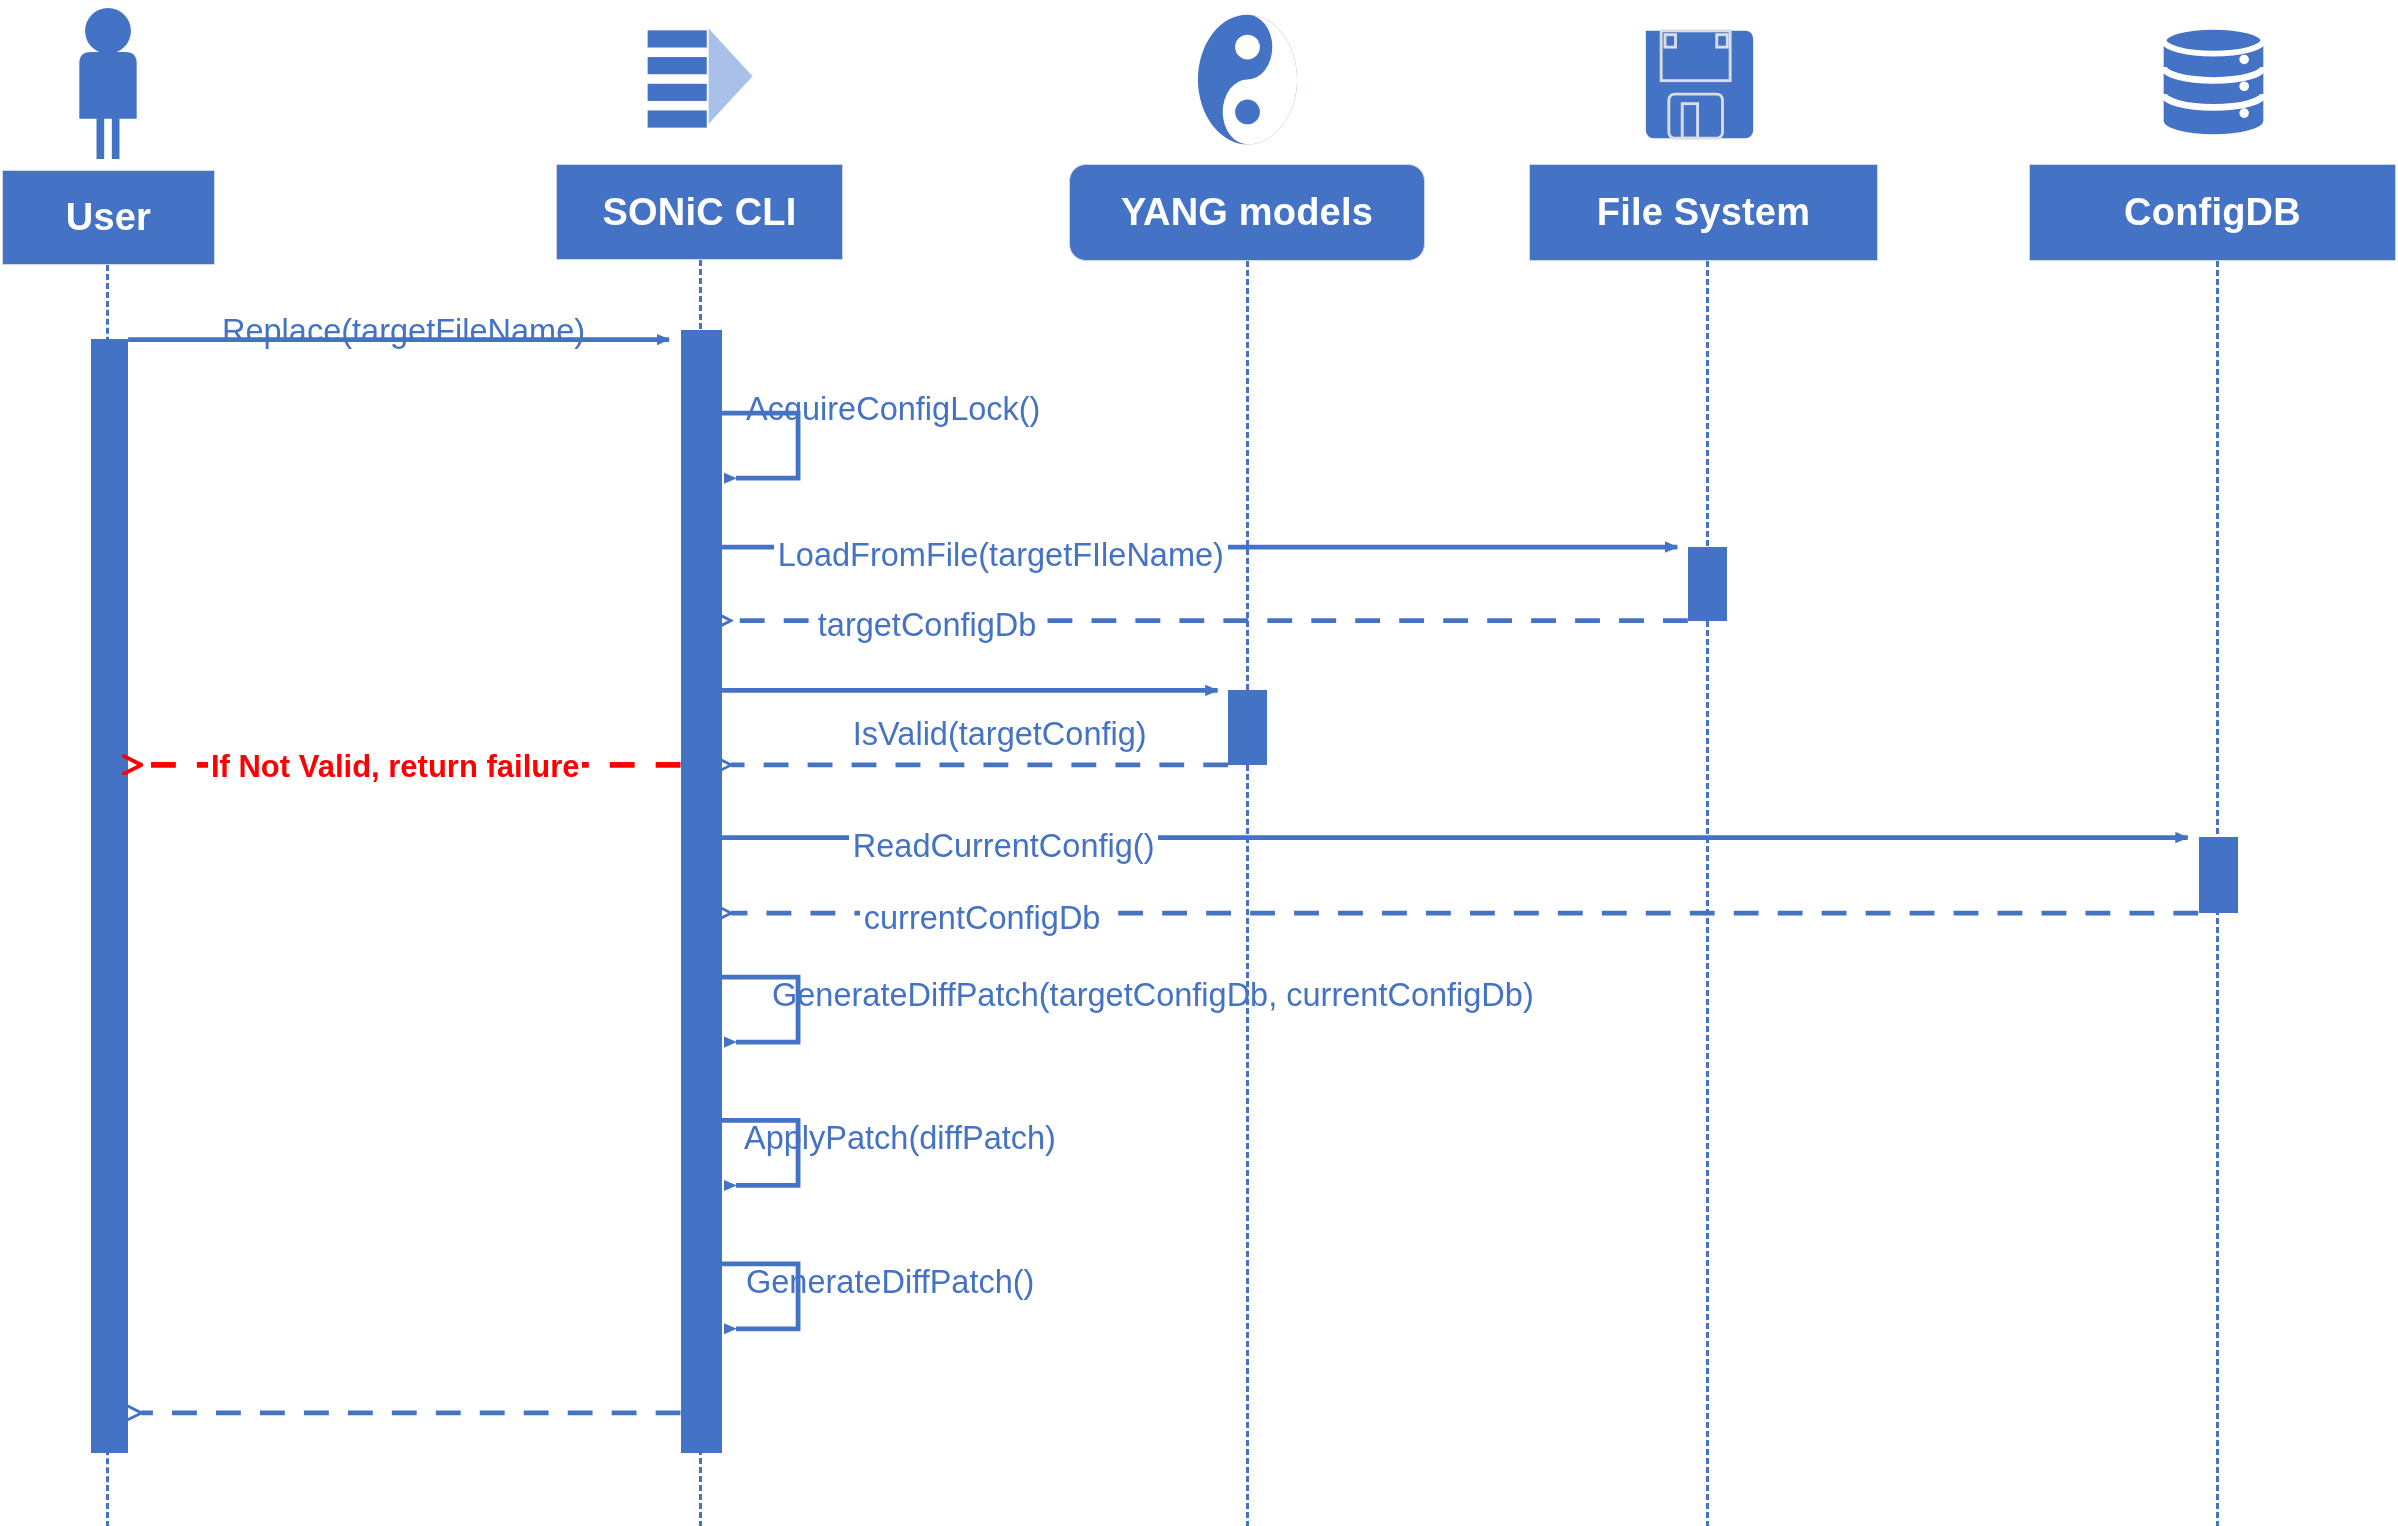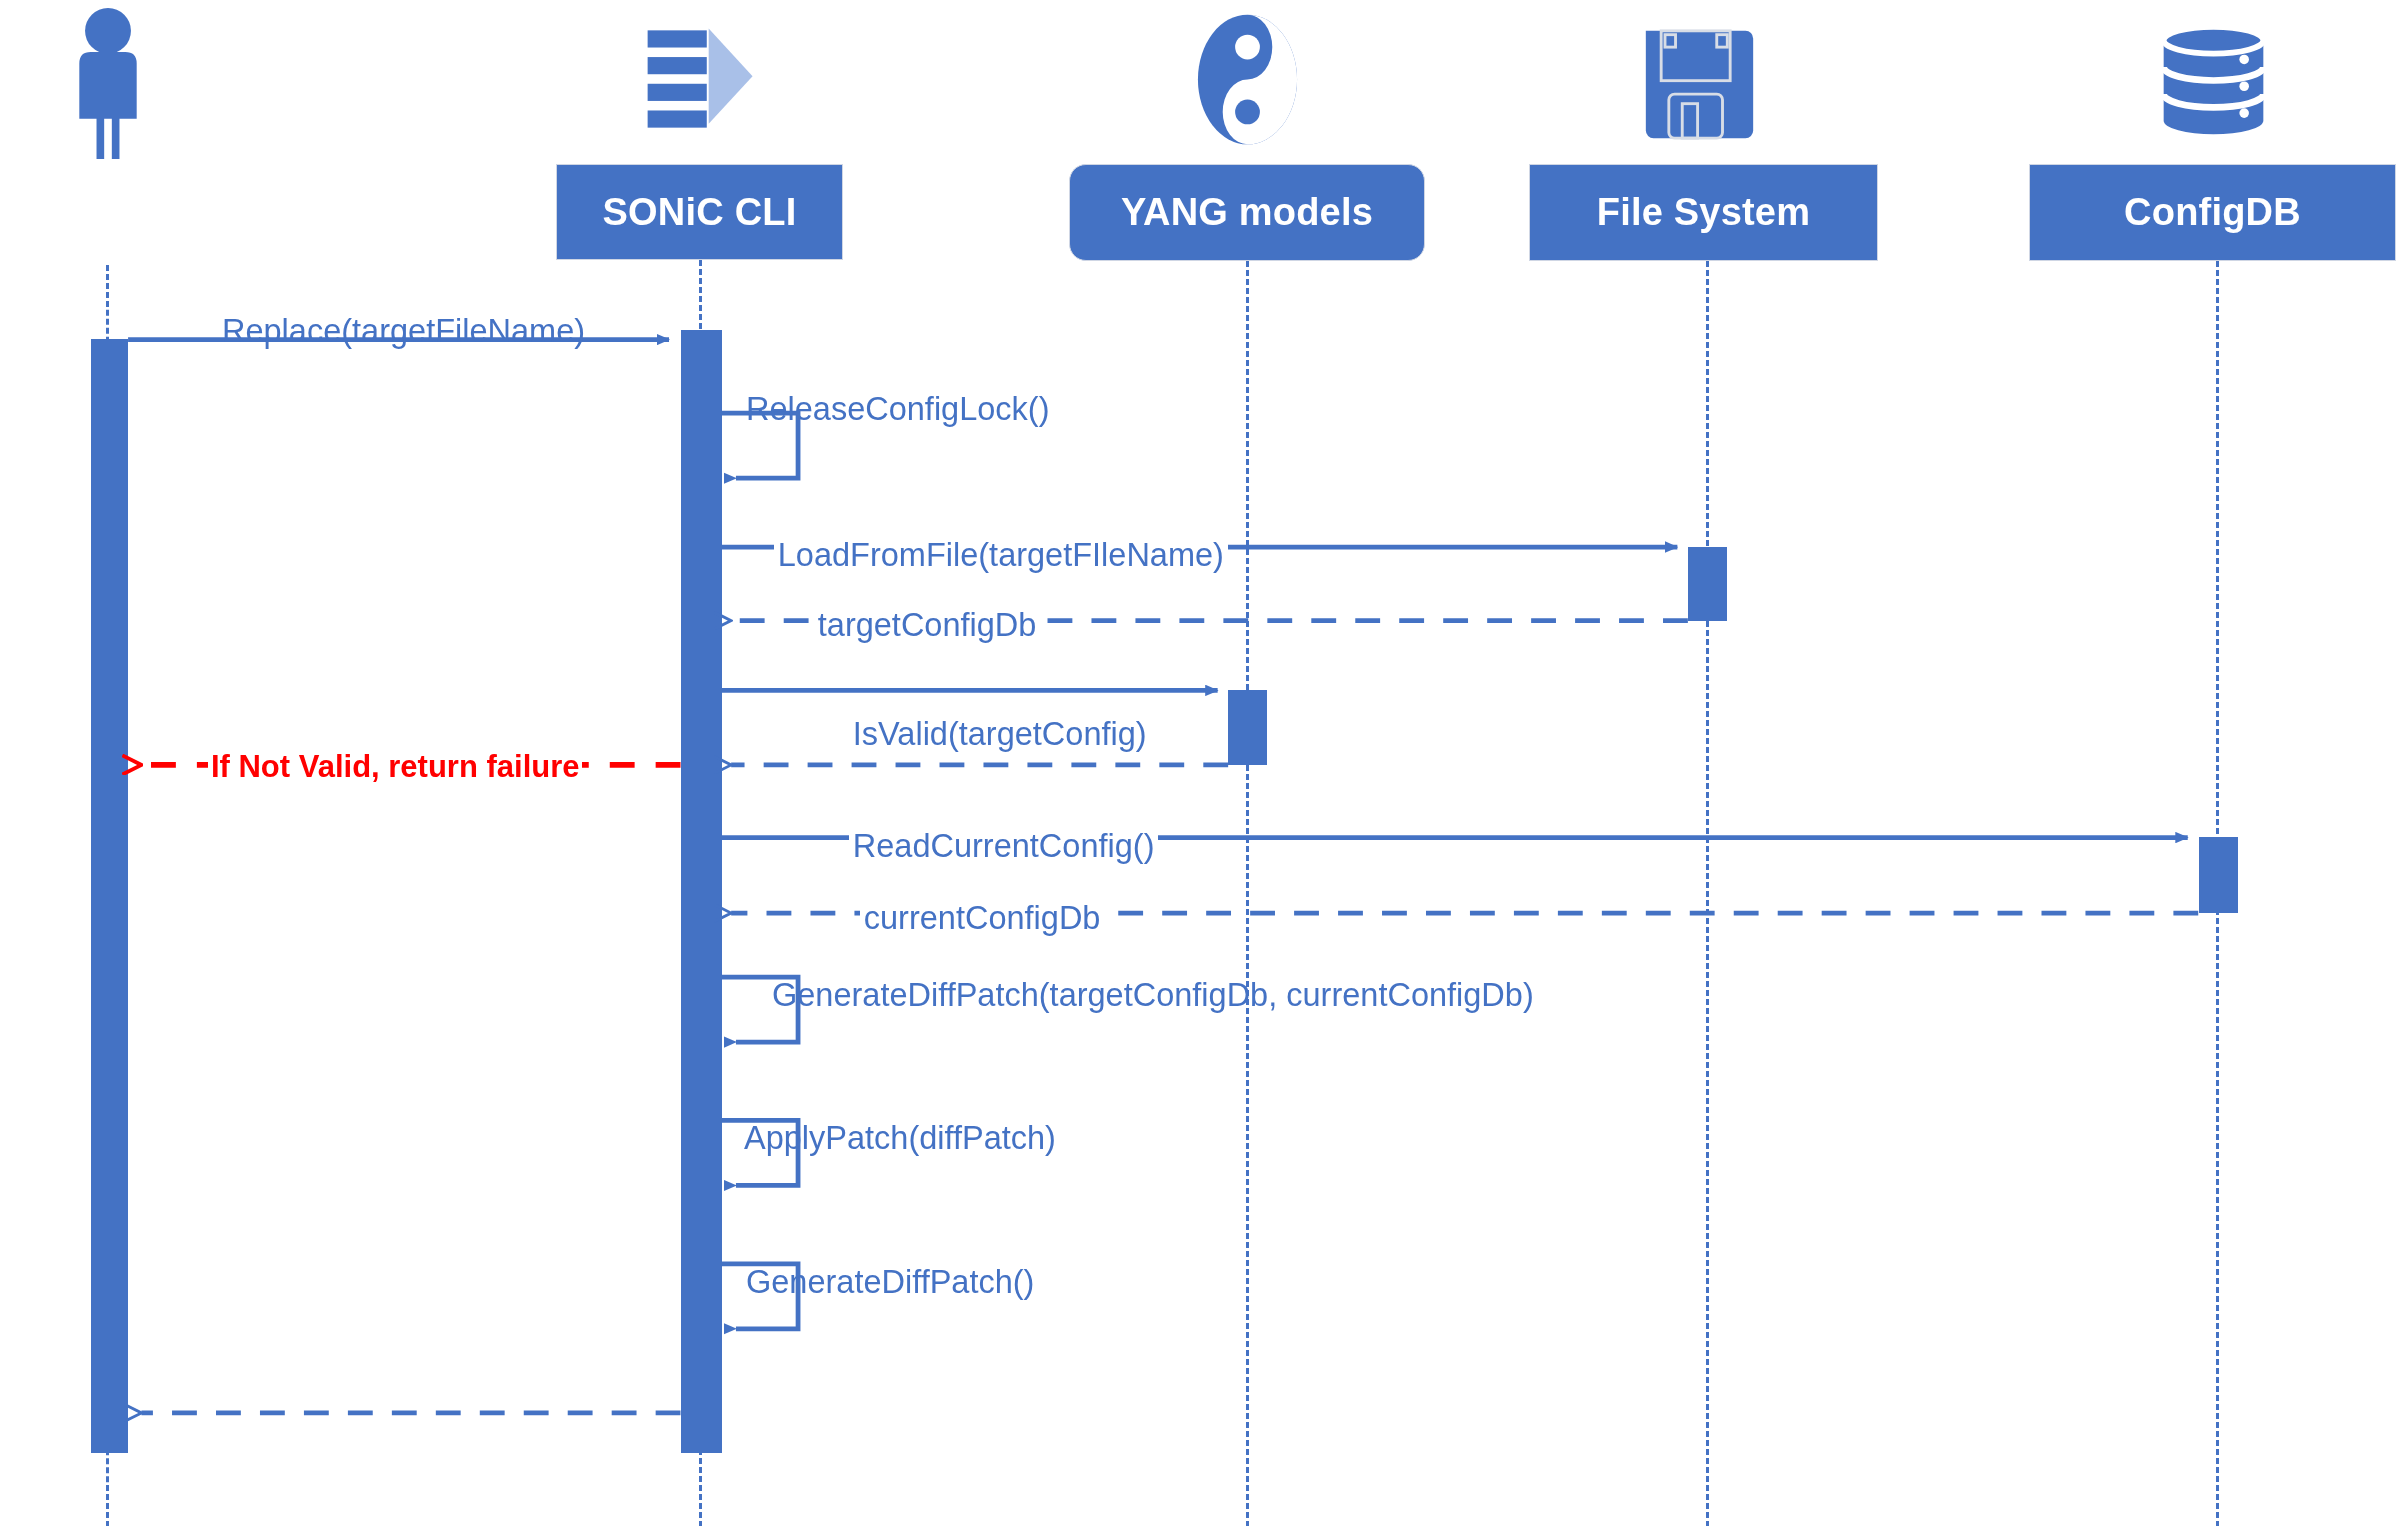--- a/index.html
+++ b/index.html
@@ -66,20 +66,23 @@
       <path d="M8 18 a52 14 0 0 1 104 0 v84 a52 14 0 0 1 -104 0 z" fill="#4472C4"></path>
       <ellipse cx="60" cy="18" rx="52" ry="14" fill="#4472C4" stroke="#ffffff" stroke-width="6"></ellipse>
       <path d="M8 46 a52 14 0 0 0 104 0" fill="none" stroke="#ffffff" stroke-width="7"></path>
       <path d="M8 74 a52 14 0 0 0 104 0" fill="none" stroke="#ffffff" stroke-width="7"></path>
       <circle cx="92" cy="38" r="5" fill="#ffffff"></circle>
       <circle cx="92" cy="66" r="5" fill="#ffffff"></circle>
       <circle cx="92" cy="94" r="5" fill="#ffffff"></circle>
     </svg>
   </div>
 
+  <div class="actor-box" style="left:1.9px;top:170px;width:213px;height:95px;">
+    <span>User</span>
+  </div>
   <div class="actor-box" style="left:556px;top:164px;width:287px;height:96px;">
     <span>SONiC CLI</span>
   </div>
   <div class="actor-box" style="left:1069px;top:164px;width:356px;height:97px;border-radius:17px;">
     <span>YANG models</span>
   </div>
   <div class="actor-box" style="left:1529px;top:164px;width:349px;height:97px;">
     <span>File System</span>
   </div>
   <div class="actor-box" style="left:2029px;top:164px;width:367px;height:97px;">
@@ -175,21 +178,21 @@
     </g>
 
      User final dashed return (unlabeled) --&gt;
     <g>
       <line x1="712" y1="1478" x2="148" y2="1478" stroke="#4472C4" stroke-width="5" stroke-dasharray="26 20" marker-end="url(#openHeadL)"></line>
     </g>
   </svg>
 
   <div class="msg-label" style="left:222px;top:313px;">Replace(targetFileName)</div>
 
-  <div class="msg-label" style="left:746px;top:391px;">ReleaseConfigLock()</div>
+  <div class="msg-label" style="left:746px;top:391px;">AcquireConfigLock()</div>
 
   <div class="msg-label" style="left:774px;top:537px;background:#ffffff;padding:0 3.8px;">LoadFromFile(targetFIleName)</div>
 
   <div class="msg-label" style="left:814px;top:607px;background:#ffffff;padding:0 3.8px;">targetConfigDb</div>
 
   <div class="msg-label" style="left:849px;top:716px;background:#ffffff;padding:0 3.8px;">IsValid(targetConfig)</div>
 
   <div class="msg-label alt" style="left:208px;top:749px;background:#ffffff;padding:0 2.9px;">If Not Valid, return failure</div>
 
   <div class="msg-label" style="left:849px;top:828px;background:#ffffff;padding:0 3.8px;">ReadCurrentConfig()</div>

